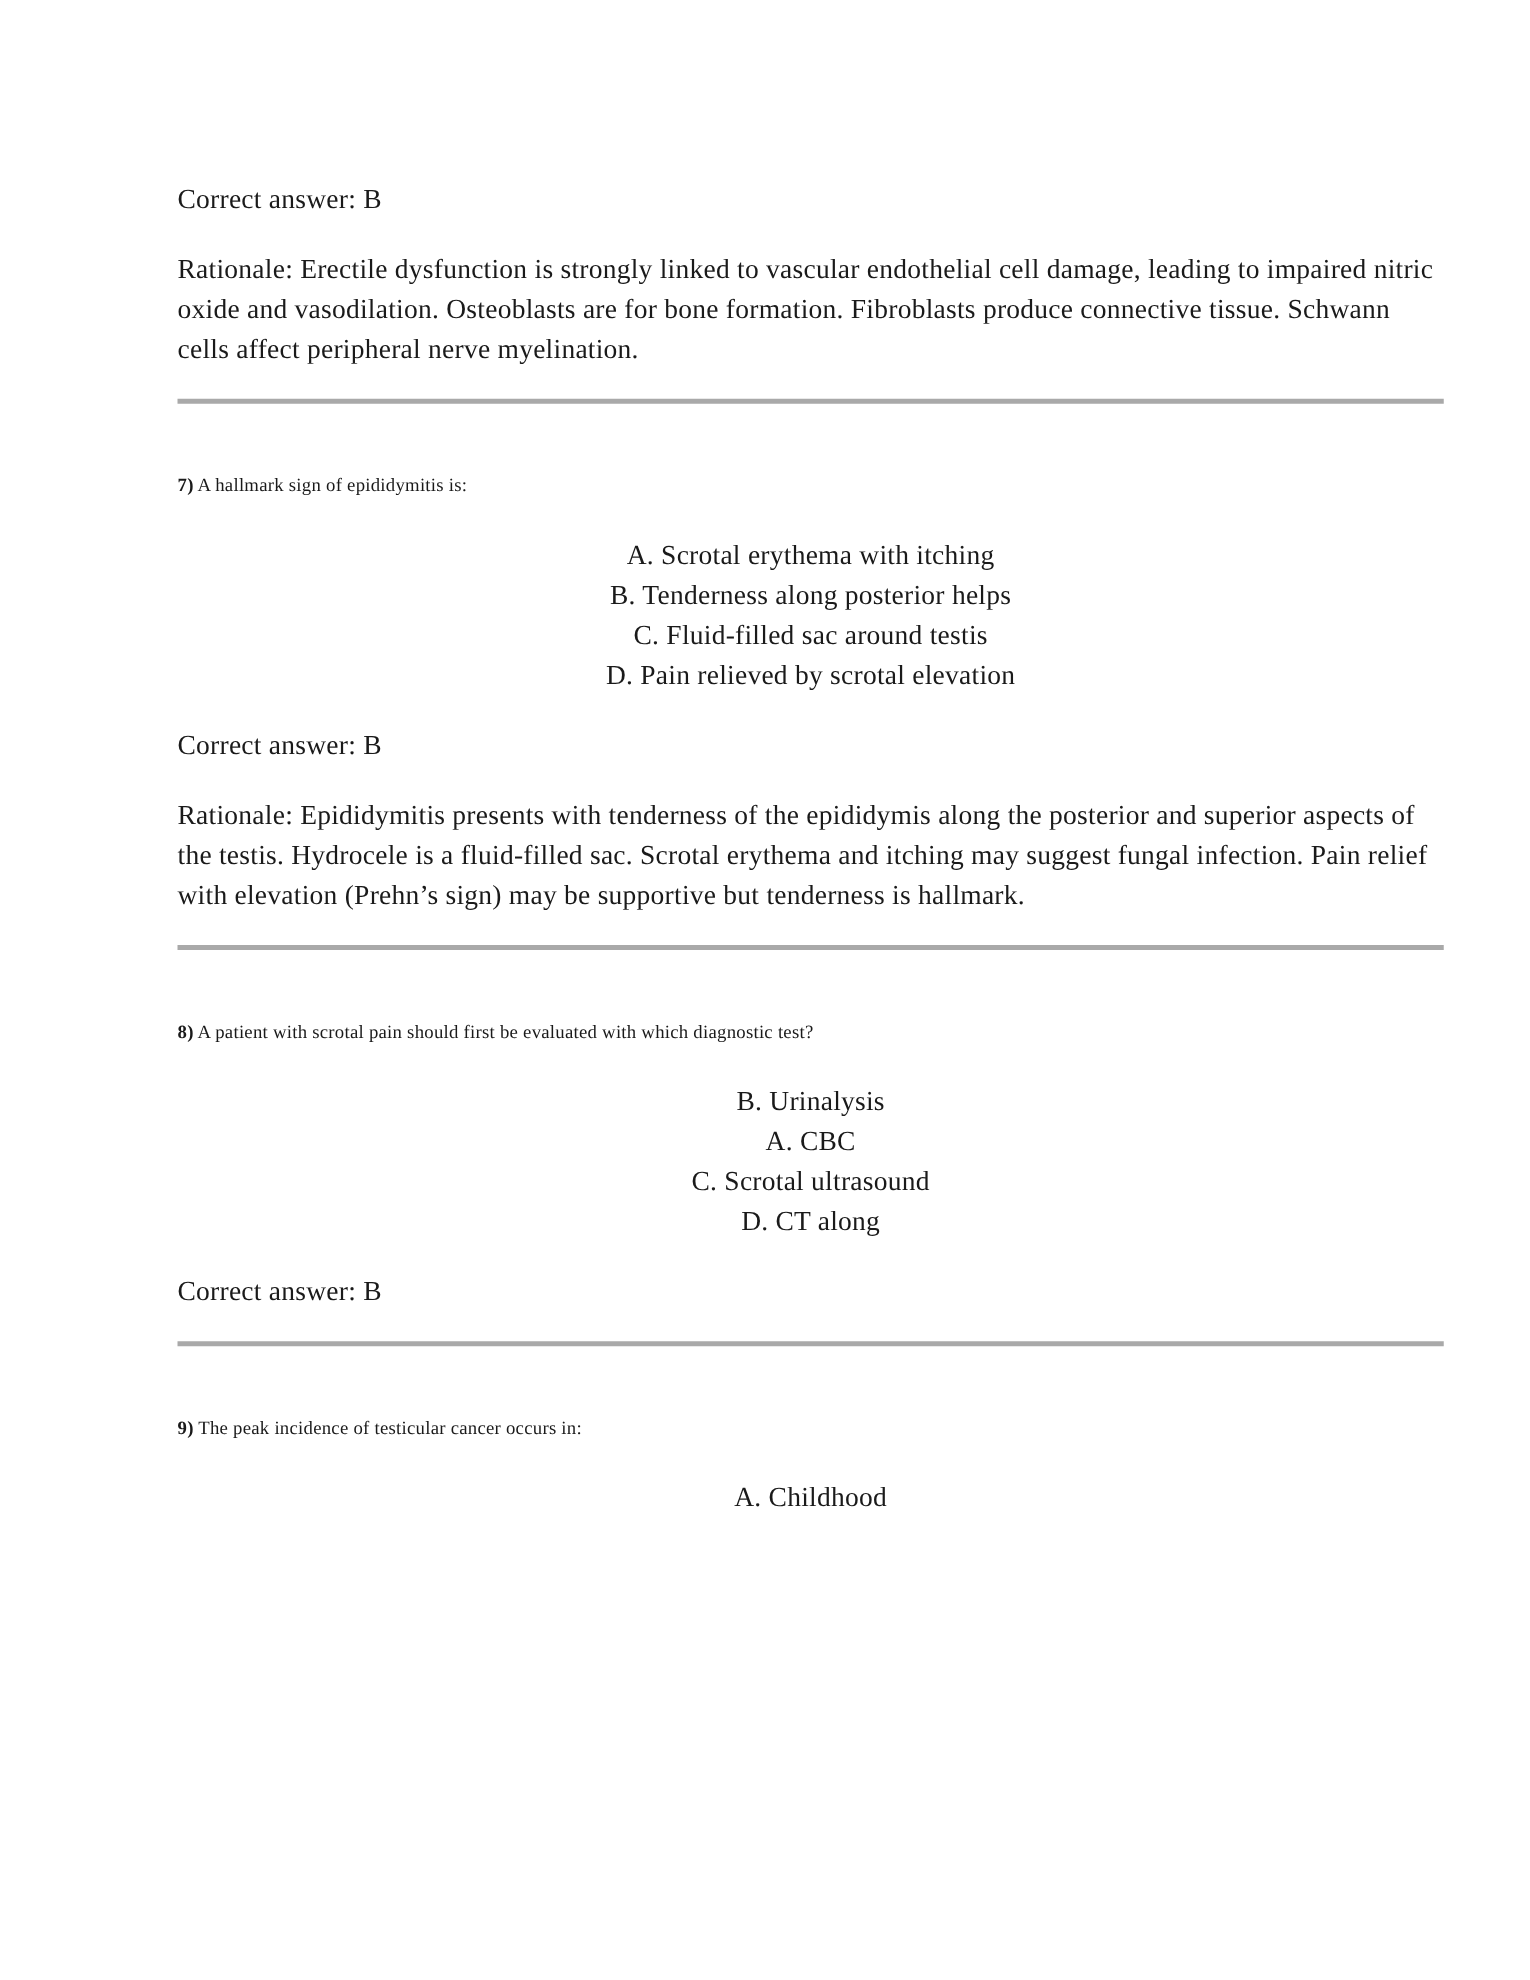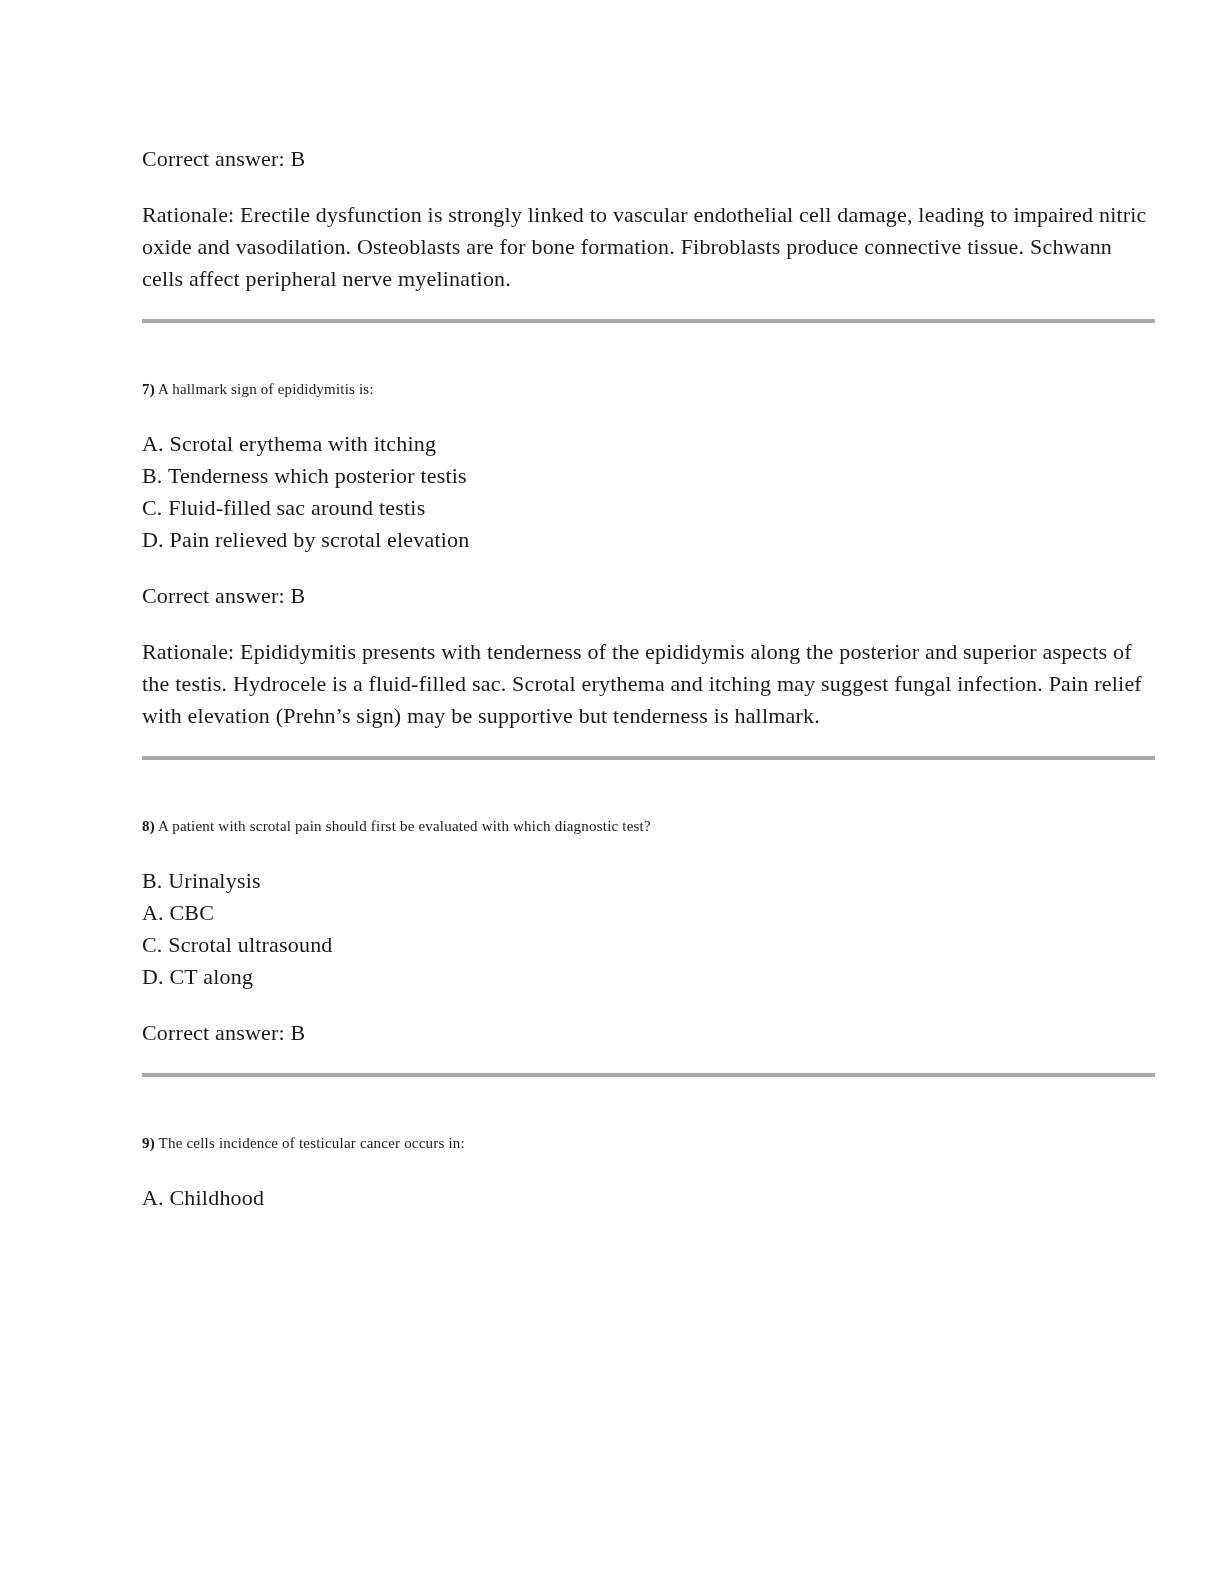--- a/index.html
+++ b/index.html
@@ -42,20 +42,21 @@
     font-weight: 700;
   }
   .options {
     margin: 0 0 24px 0;
     font-size: 22px;
     line-height: 32px;
     letter-spacing: 0.2px;
   }
   .option-line {
     margin: 0;
+    text-align: center;
   }
   .divider {
     border: none;
     height: 4px;
     background: #a9a9a9;
     margin: 12px 0 50px 0;
   }
 </style>
 </head>
 <body>
@@ -63,38 +64,38 @@
 <div class="page">
 
   <p class="answer-line">Correct answer: B</p>
   <p class="para">Rationale: Erectile dysfunction is strongly linked to vascular endothelial cell damage, leading to impaired nitric oxide and vasodilation. Osteoblasts are for bone formation. Fibroblasts produce connective tissue. Schwann cells affect peripheral nerve myelination.</p>
 
   <hr class="divider">
 
   <p class="question-line"><span class="question-number">7)</span> <span>A hallmark sign of epididymitis is:</span></p>
   <div class="options">
     <p class="option-line">A. Scrotal erythema with itching</p>
-    <p class="option-line">B. Tenderness which posterior testis</p>
+    <p class="option-line">B. Tenderness along posterior helps</p>
     <p class="option-line">C. Fluid-filled sac around testis</p>
     <p class="option-line">D. Pain relieved by scrotal elevation</p>
   </div>
   <p class="answer-line">Correct answer: B</p>
   <p class="para">Rationale: Epididymitis presents with tenderness of the epididymis along the posterior and superior aspects of the testis. Hydrocele is a fluid-filled sac. Scrotal erythema and itching may suggest fungal infection. Pain relief with elevation (Prehn’s sign) may be supportive but tenderness is hallmark.</p>
 
   <hr class="divider">
 
   <p class="question-line"><span class="question-number">8)</span> <span>A patient with scrotal pain should first be evaluated with which diagnostic test?</span></p>
   <div class="options">
     <p class="option-line">B. Urinalysis</p>
     <p class="option-line">A. CBC</p>
     <p class="option-line">C. Scrotal ultrasound</p>
     <p class="option-line">D. CT along</p>
   </div>
   <p class="answer-line">Correct answer: B</p>
 
   <hr class="divider">
 
-  <p class="question-line"><span class="question-number">9)</span> <span>The cells incidence of testicular cancer occurs in:</span></p>
+  <p class="question-line"><span class="question-number">9)</span> <span>The peak incidence of testicular cancer occurs in:</span></p>
   <div class="options">
     <p class="option-line">A. Childhood</p>
   </div>
 
 </div>
 
 </body></html>

